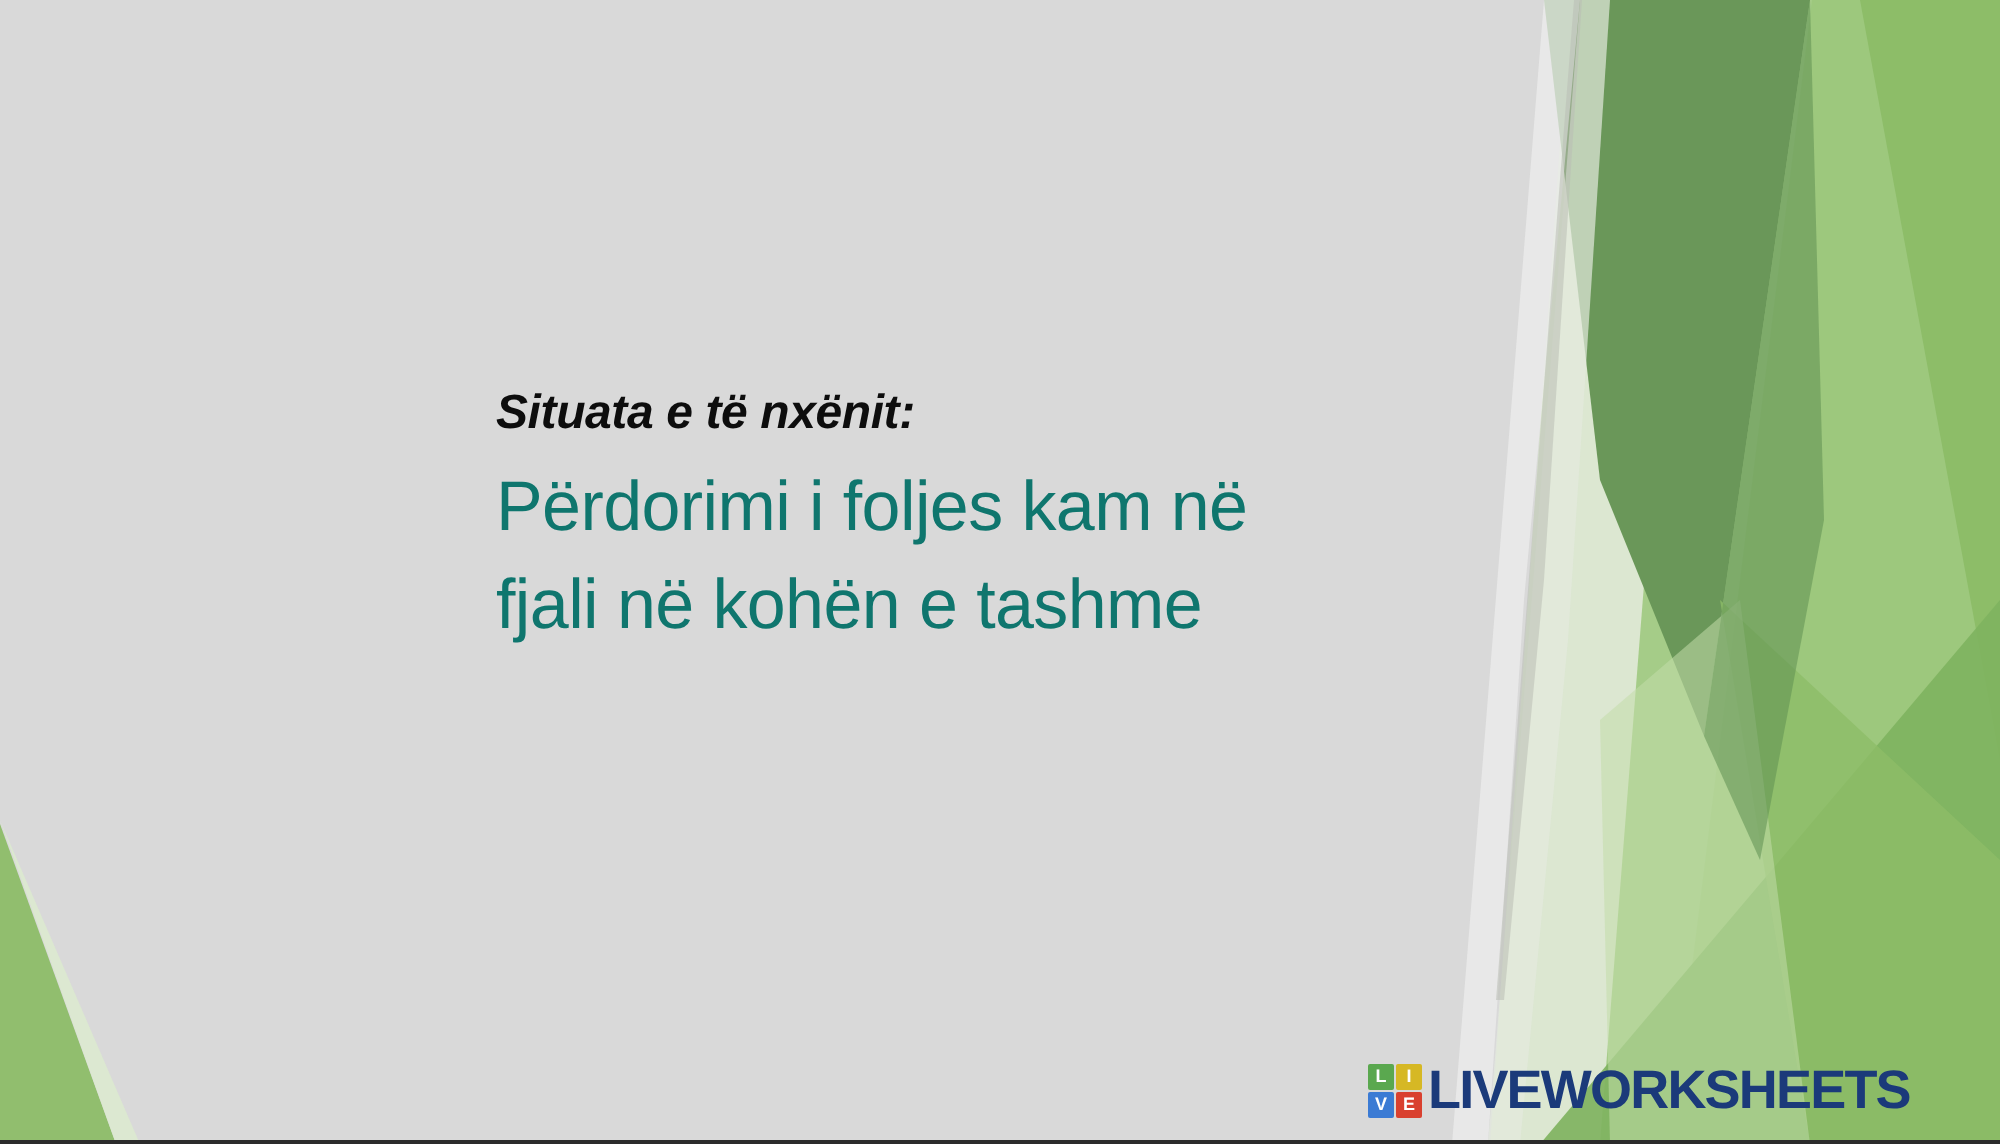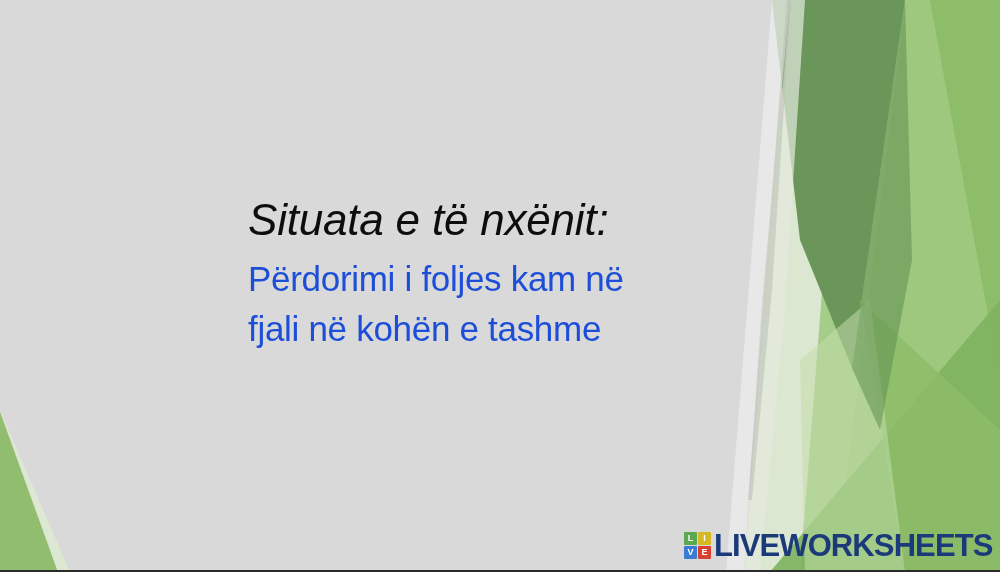--- a/index.html
+++ b/index.html
@@ -24,35 +24,35 @@
     height: 572px;
     pointer-events: none;
   }
   #text-block {
     position: absolute;
     left: 248px;
     top: 192px;
     width: 520px;
   }
   .heading {
-    font-weight: normal;
+    font-weight: bold;
     font-style: italic;
-    font-size: 44px;
+    font-size: 24px;
     line-height: 1.28;
     color: #0d0d0d;
     letter-spacing: -0.2px;
     margin: 0 0 6px 0;
     white-space: nowrap;
   }
   .body-line {
     font-weight: normal;
     font-style: normal;
     font-size: 35px;
     line-height: 1.42;
-    color: #1d4ed8;
+    color: #0f766e;
     letter-spacing: -0.3px;
     margin: 0;
     white-space: nowrap;
   }
   .trailing-period {
     font-size: 20px;
     padding-left: 8px;
     vertical-align: baseline;
   }
   #logo {
@@ -75,21 +75,21 @@
     align-items: center;
     justify-content: center;
     font-size: 9px;
     font-weight: bold;
     color: #ffffff;
     line-height: 1;
     border-radius: 1px;
     font-family: "Liberation Sans", sans-serif;
   }
   #logo-wordmark {
-    font-size: 31px;
+    font-size: 27px;
     font-weight: bold;
     letter-spacing: -0.9px;
     line-height: 1;
     color: #1b3a7a;
     font-family: "Liberation Sans", sans-serif;
   }
 </style>
 </head>
 <body>
 

